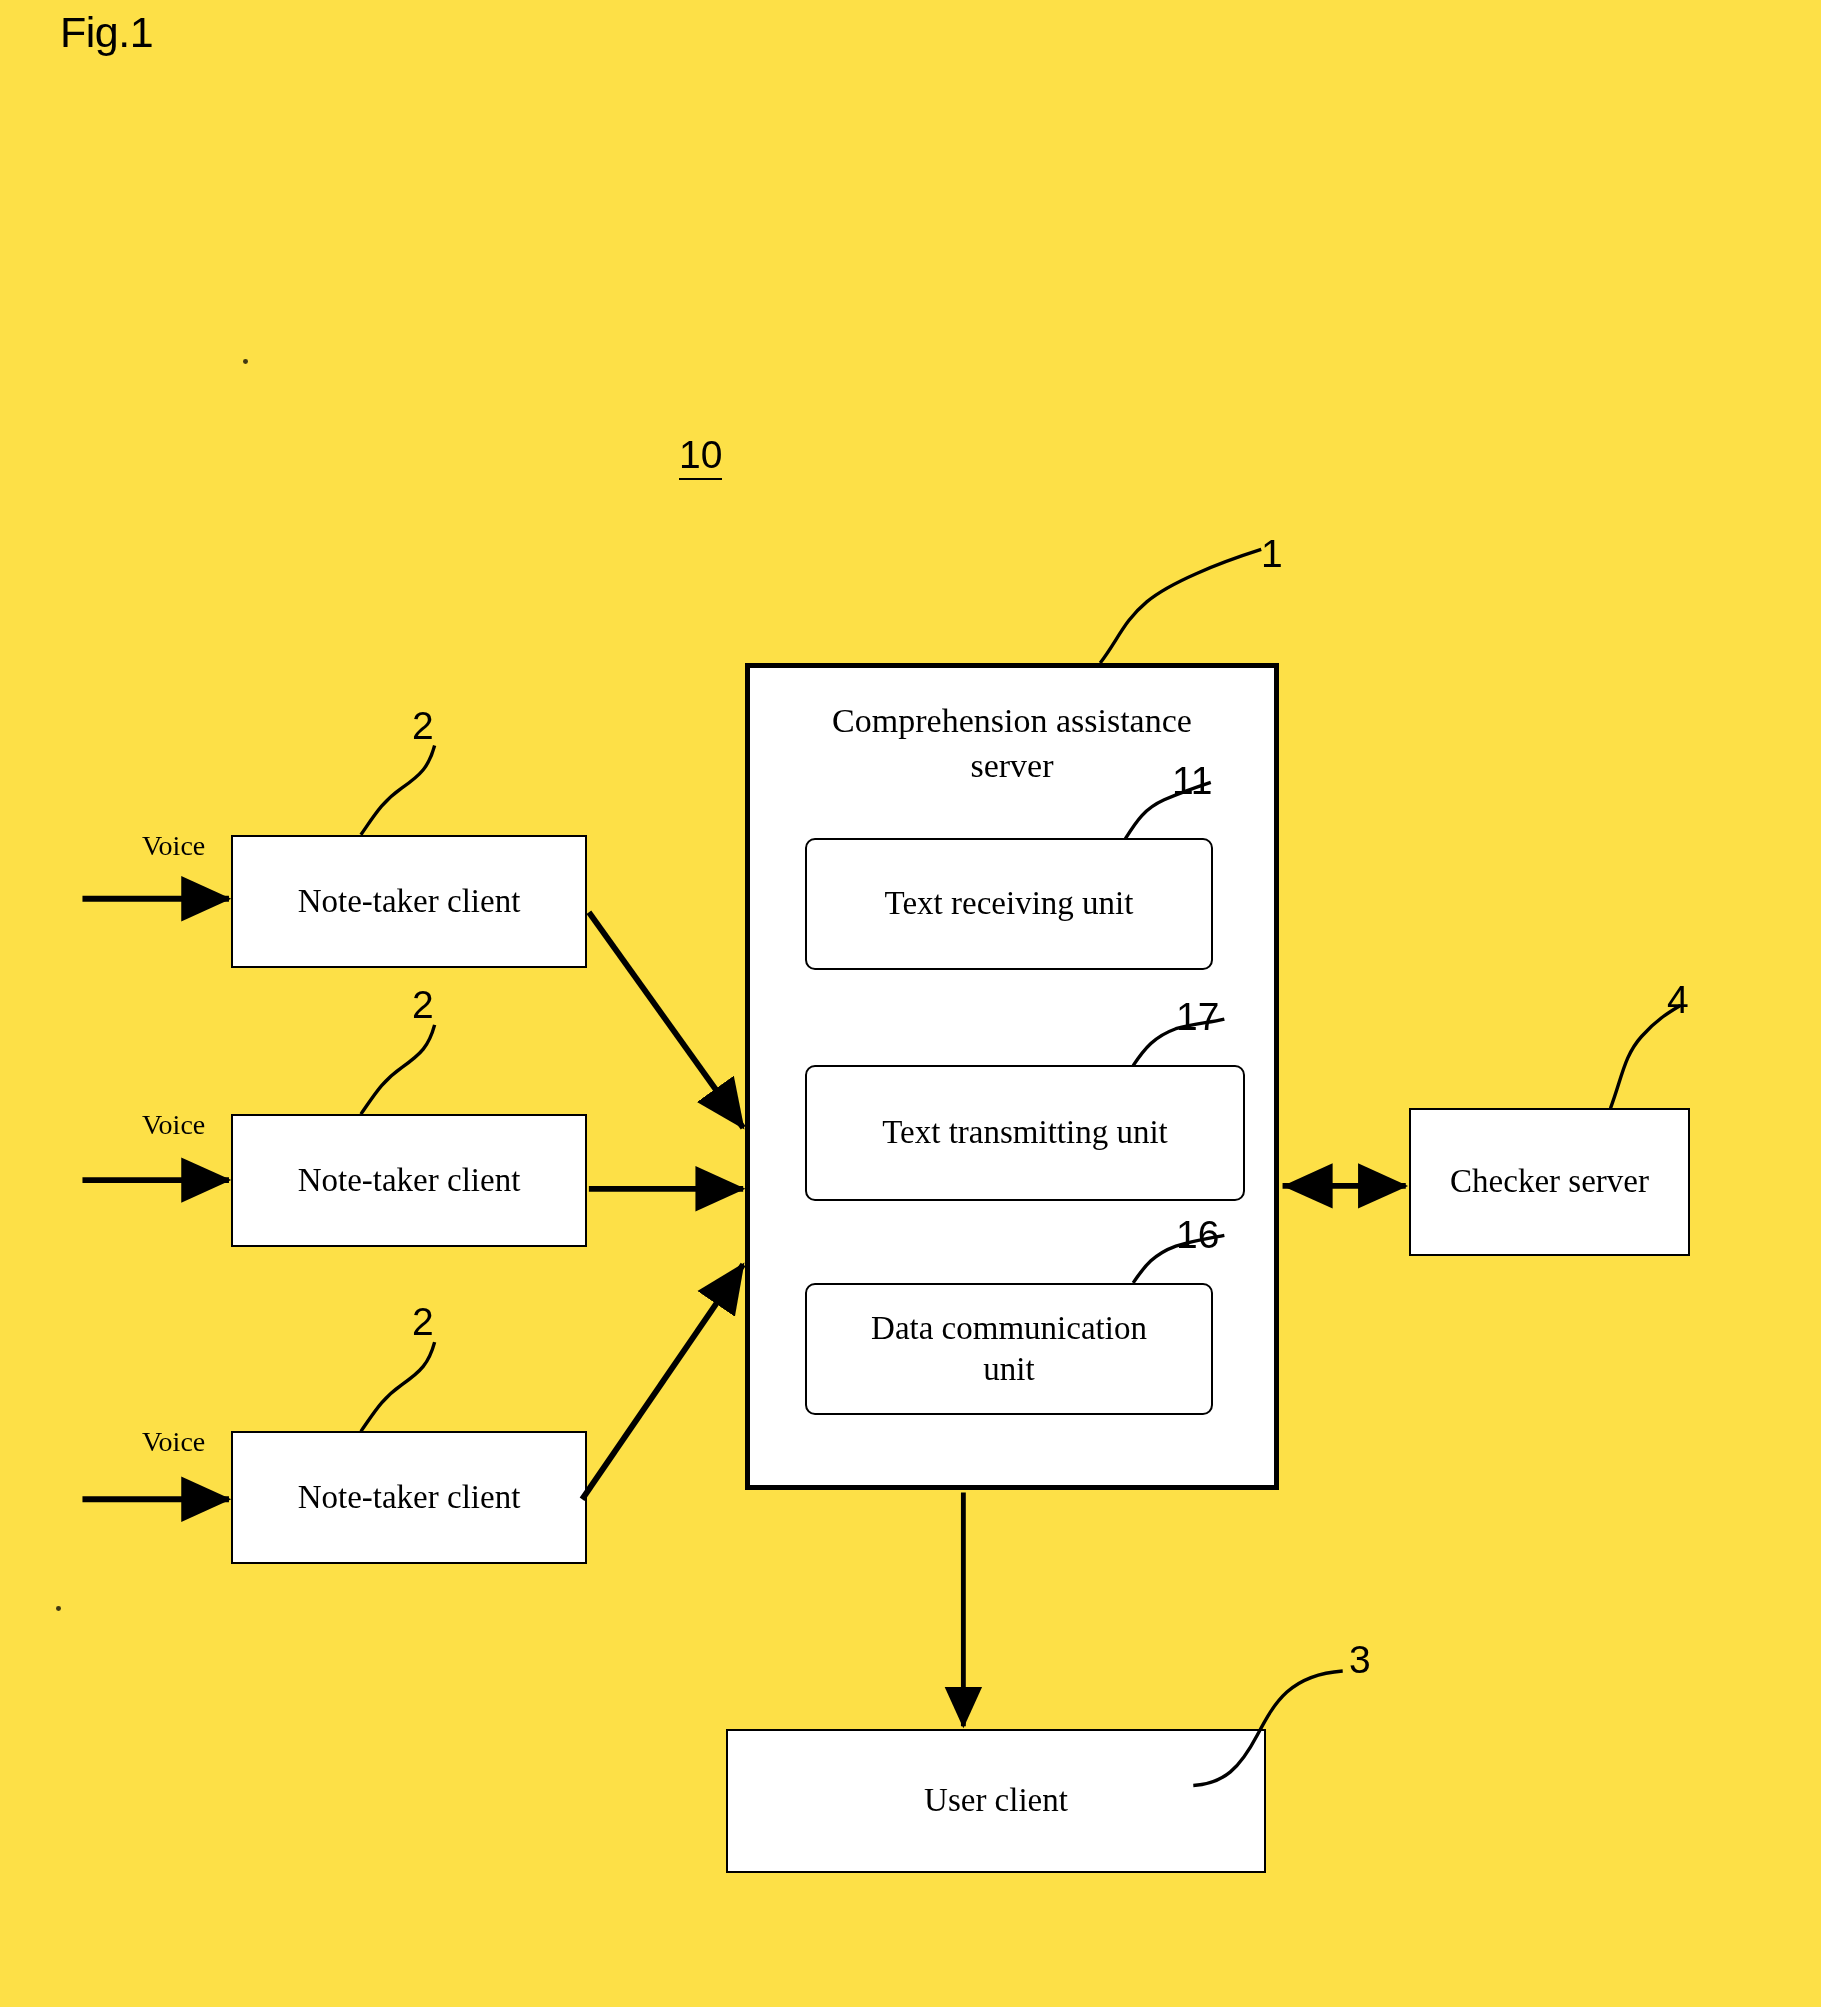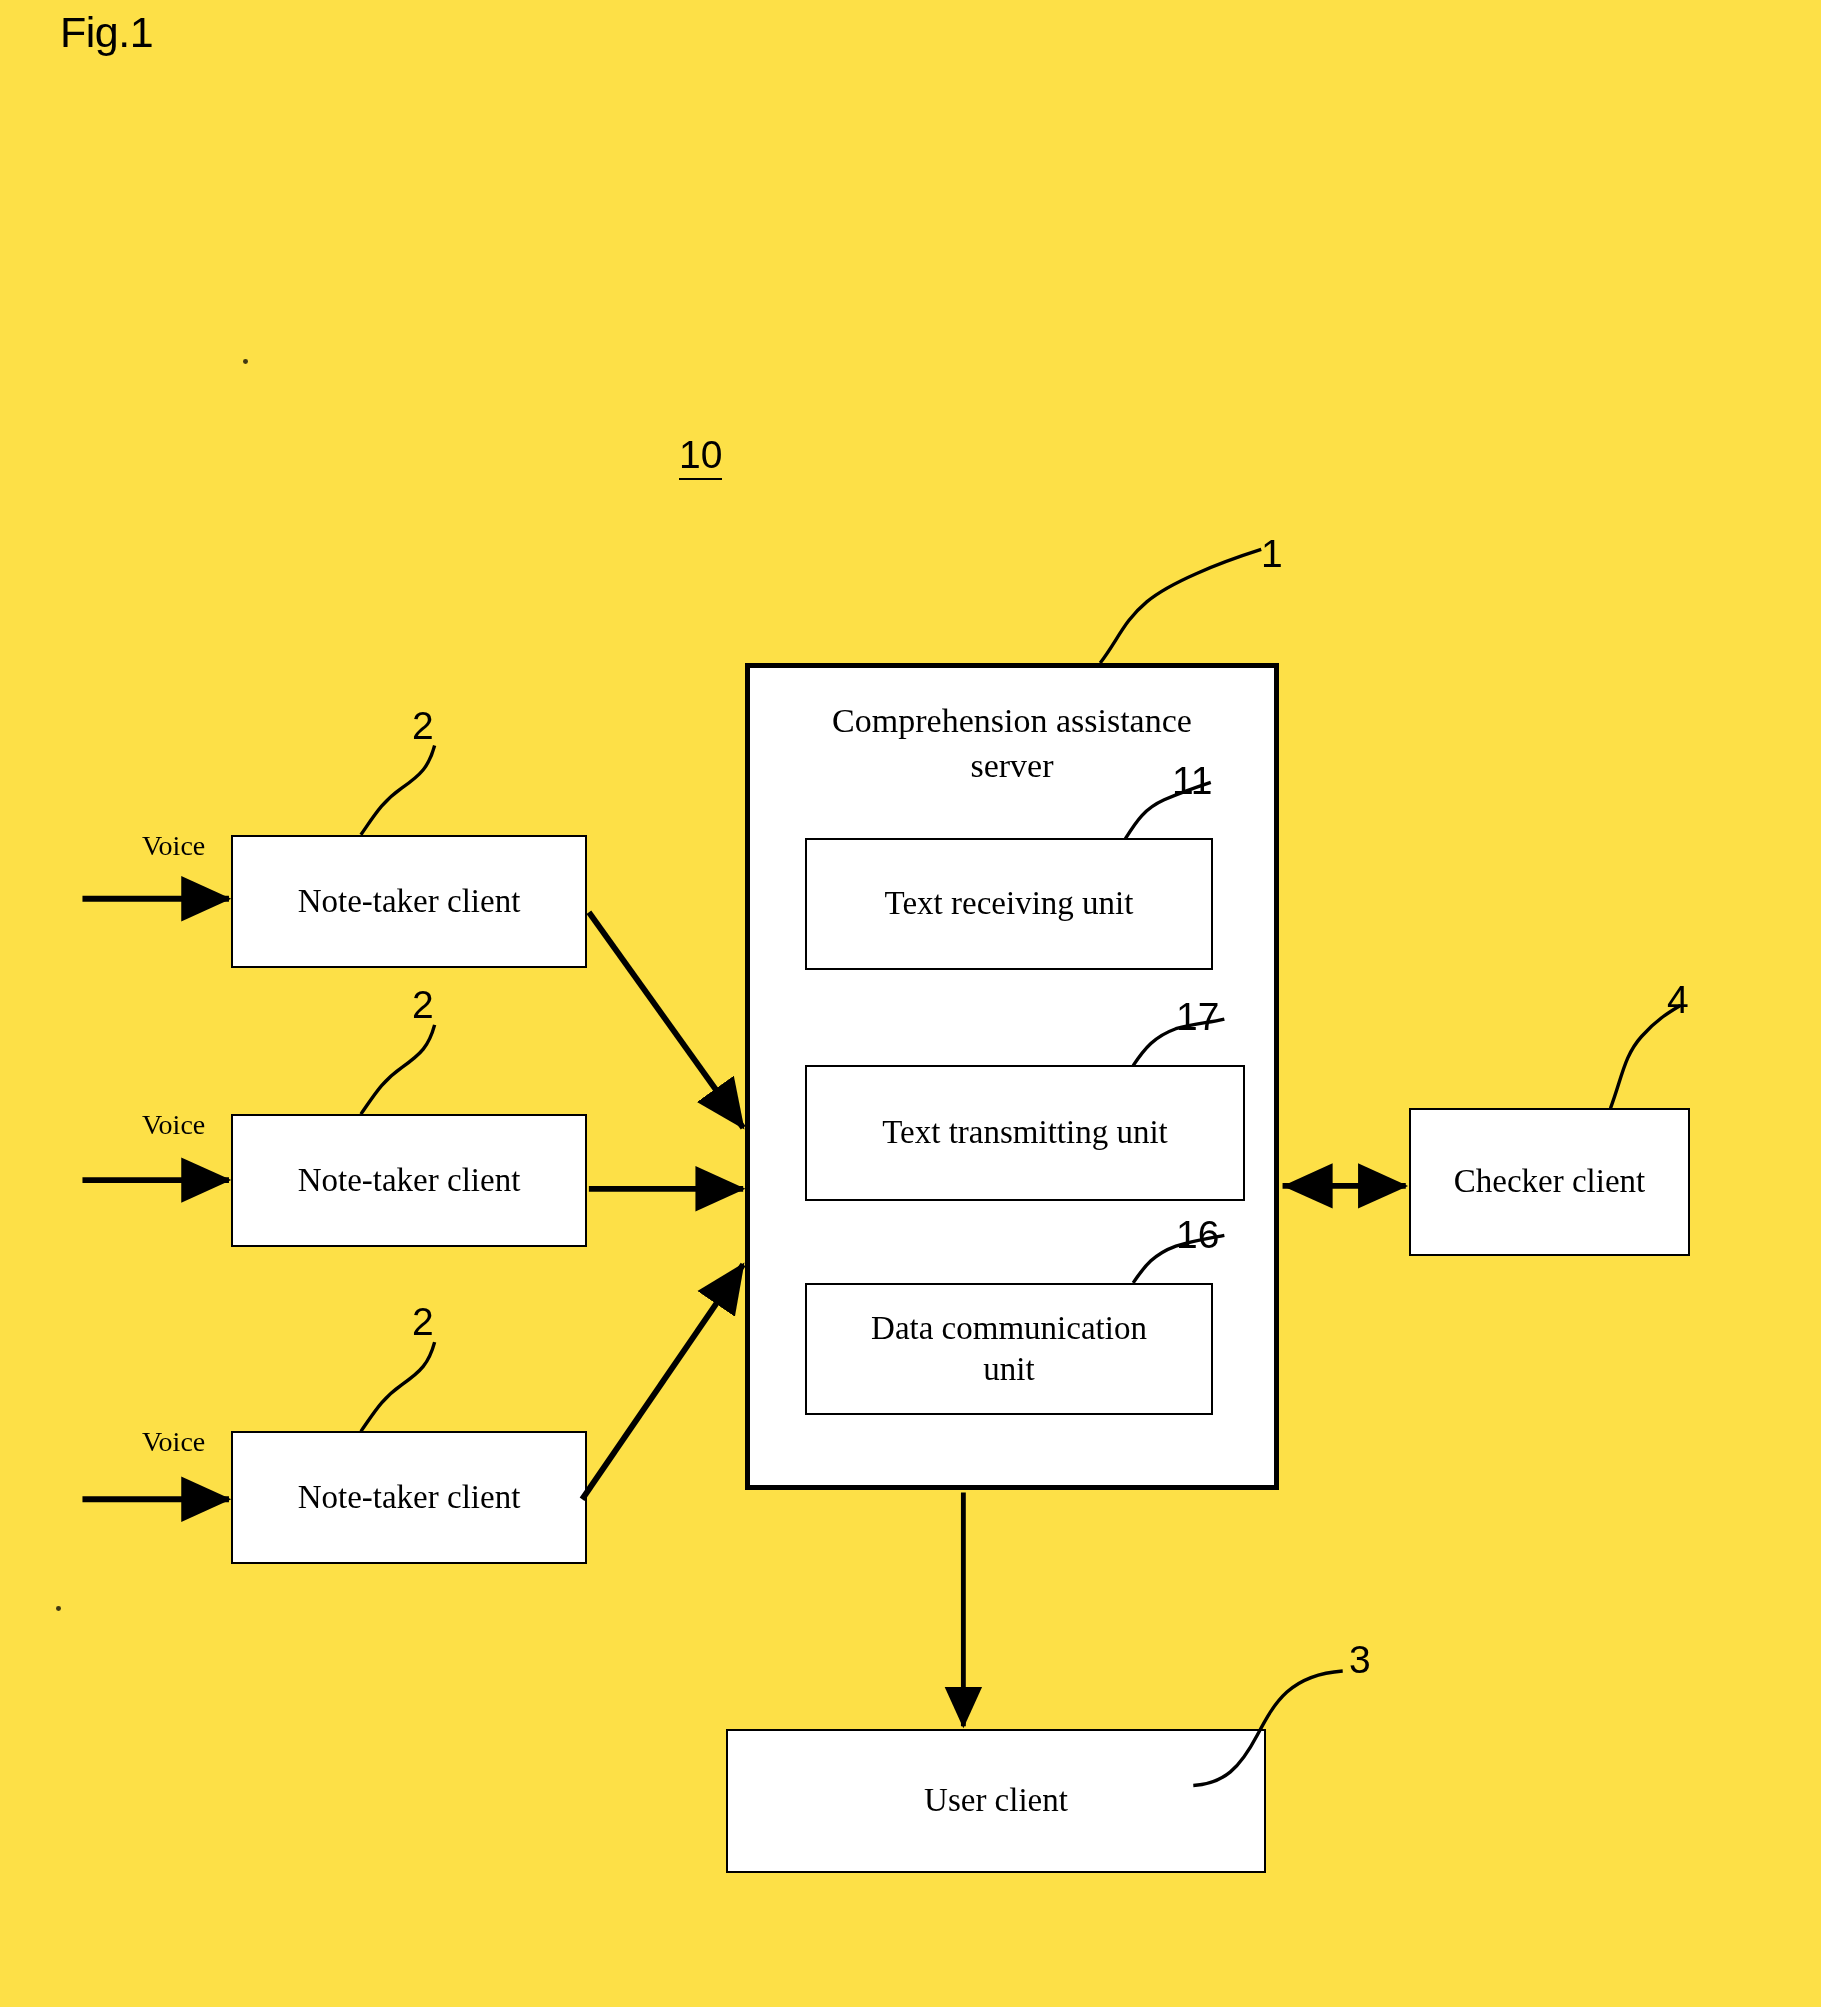--- a/index.html
+++ b/index.html
@@ -35,21 +35,21 @@
     border: 2.9px solid #000;
     background: #fff;
     display: flex;
     align-items: center;
     justify-content: center;
     text-align: center;
     font-size: 33px;
     line-height: 1.25;
   }
   .box.thick { border-width: 5.8px; }
-  .box.inner { border-width: 2.9px; }
+  .box.inner { border-width: 2.9px; border-radius: 10px; }
 
   
   #server-box {
     left: 745px;
     top: 663px;
     width: 534px;
     height: 827px;
     display: block;
   }
   #server-title {
@@ -168,21 +168,21 @@
     <span>Note-taker client</span>
   </div>
   <div class="box" id="nt-2">
     <span>Note-taker client</span>
   </div>
   <div class="box" id="nt-3">
     <span>Note-taker client</span>
   </div>
 
   <div class="box" id="checker-client">
-    <span>Checker client</span>
+    <span>Checker server</span>
   </div>
   <div class="box" id="user-client">
     <span>User client</span>
   </div>
 
   <div class="voice-label" id="voice-1">Voice</div>
   <div class="voice-label" id="voice-2">Voice</div>
   <div class="voice-label" id="voice-3">Voice</div>
 
   <div class="ref-num" id="ref-1">1</div>

